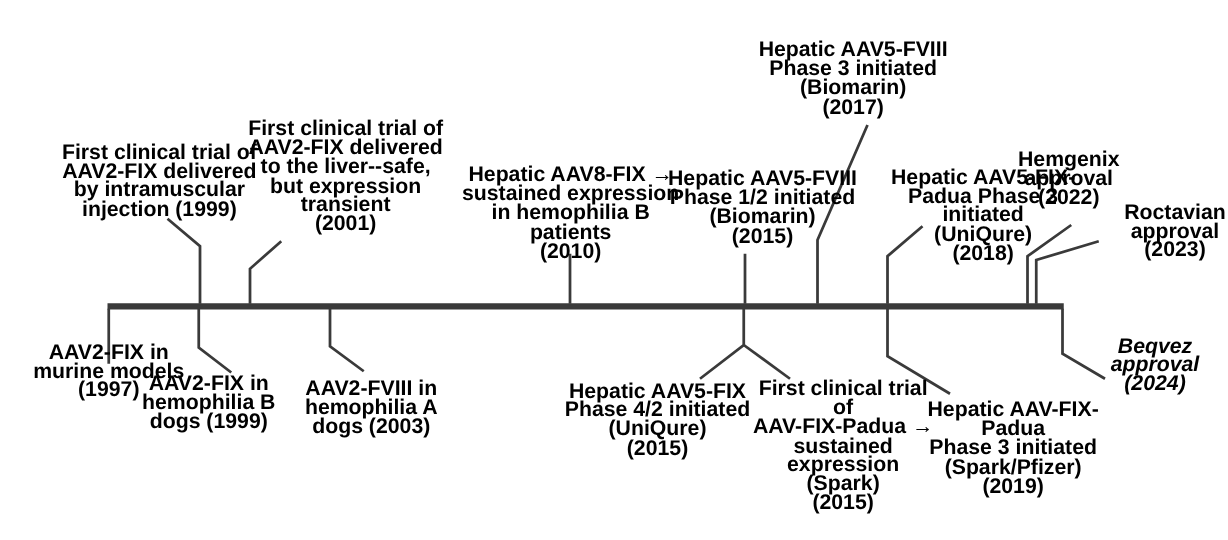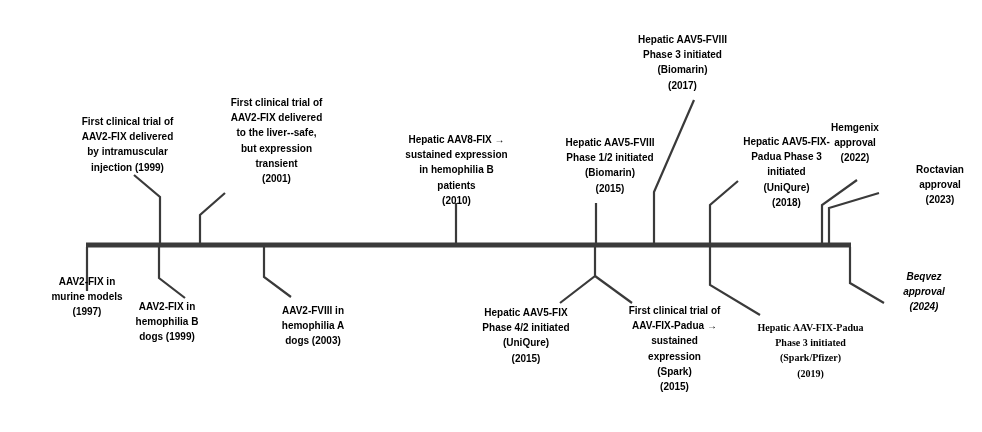--- a/index.html
+++ b/index.html
@@ -19,21 +19,21 @@
     position: absolute;
     left: 0;
     top: 0;
     width: 982px;
     height: 432px;
   }
   .label {
     position: absolute;
     font-family: "Liberation Sans", sans-serif;
     font-weight: bold;
-    font-size: 10px;
+    font-size: 17px;
     line-height: 15.2px;
     color: #000000;
     text-align: center;
     white-space: pre-line;
   }
 </style>
 </head>
 <body>
 
 <div id="canvas">
@@ -67,21 +67,21 @@
 injection (1999)</div>
       <div class="label" style="left: 107px; top: 299px; width: 120px; color: rgb(0, 0, 0);">AAV2-FIX in
 hemophilia B
 dogs (1999)</div>
       <div class="label" style="left: 194px; top: 95px; width: 165px; color: rgb(0, 0, 0);">First clinical trial of
 AAV2-FIX delivered
 to the liver--safe,
 but expression
 transient
 (2001)</div>
-      <div class="label" style="left: 248px; top: 303px; width: 130px; color: rgb(0, 0, 0);">AAV2-FVIII in
+      <div class="label" style="left: 232px; top: 303px; width: 130px; color: rgb(0, 0, 0);">AAV2-FVIII in
 hemophilia A
 dogs (2003)</div>
       <div class="label" style="left: 369px; top: 132px; width: 175px; color: rgb(0, 0, 0);">Hepatic AAV8-FIX →
 sustained expression
 in hemophilia B
 patients
 (2010)</div>
       <div class="label" style="left: 451px; top: 305px; width: 150px; color: rgb(0, 0, 0);">Hepatic AAV5-FIX
 Phase 4/2 initiated
 (UniQure)
@@ -98,21 +98,21 @@
 (2015)</div>
       <div class="label" style="left: 600px; top: 32px; width: 165px; color: rgb(0, 0, 0);">Hepatic AAV5-FVIII
 Phase 3 initiated
 (Biomarin)
 (2017)</div>
       <div class="label" style="left: 709px; top: 134px; width: 155px; color: rgb(0, 0, 0);">Hepatic AAV5-FIX-
 Padua Phase 3
 initiated
 (UniQure)
 (2018)</div>
-      <div class="label" style="left: 718px; top: 320px; width: 185px; color: rgb(0, 0, 0); font-family: Liberation Serif, serif;">Hepatic AAV-FIX-Padua
+      <div class="label" style="left: 718px; top: 320px; width: 185px; color: rgb(0, 0, 0);">Hepatic AAV-FIX-Padua
 Phase 3 initiated
 (Spark/Pfizer)
 (2019)</div>
       <div class="label" style="left: 800px; top: 120px; width: 110px; color: rgb(0, 0, 0);">Hemgenix
 approval
 (2022)</div>
       <div class="label" style="left: 885px; top: 162px; width: 110px; color: rgb(0, 0, 0);">Roctavian
 approval
 (2023)</div>
       <div class="label" style="left: 869px; top: 269px; width: 110px; color: rgb(0, 0, 0); font-style: italic;">Beqvez

